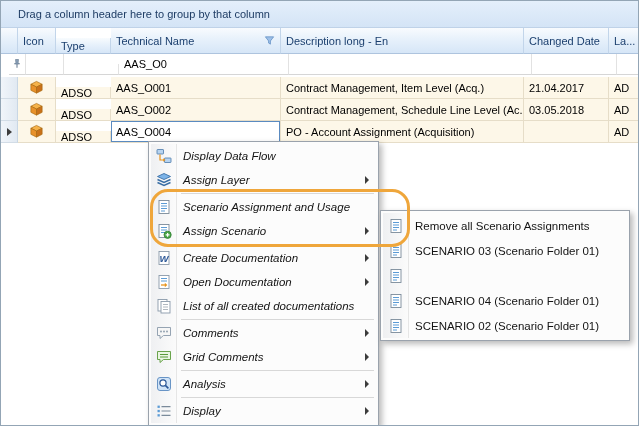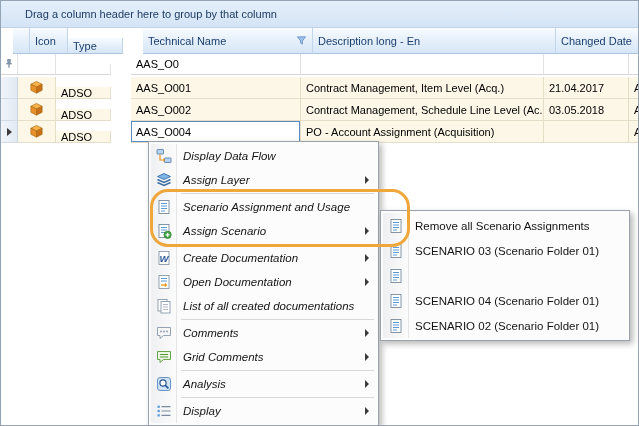--- a/index.html
+++ b/index.html
@@ -8,38 +8,38 @@
     position:relative; width:639px; height:426px;
     border:1px solid #93a5b5; background:#fff; overflow:hidden;
     font-family:"Liberation Sans", sans-serif; font-size:11px;
   }
 
   
   .group-bar {
     position:absolute; top:0; left:0; right:0; height:27px;
     background:linear-gradient(#e4effb,#d4e4f6);
     border-bottom:1px solid #bfd2e8;
-    display:flex; align-items:center; padding-left:24px;
+    display:flex; align-items:center; padding-left:17px;
     color:#1e3c64;
   }
 
   
-  .hdr-row { position:absolute; top:27px; left:0; right:0; height:26px; display:flex;padding-left:12px; }
+  .hdr-row { position:absolute; top:27px; left:0; right:0; height:26px; display:flex; }
   .hc {
     position:relative; display:flex; align-items:center; padding:0 5px;
     color:#1b3f6e; overflow:hidden; white-space:nowrap;
     background:linear-gradient(#f8fbfe,#e7f1fb 45%,#d6e6f7);
     border-right:1px solid #c2d5ea; border-bottom:1px solid #aec4de;
   }
   .hdr-right { margin-left:auto; display:flex; align-items:center; gap:3px; }
   .sort-asc { width:0; height:0; border-left:3.5px solid transparent; border-right:3.5px solid transparent; border-bottom:5px solid #55струк6e82; }
   .sort-asc { border-bottom-color:#556e82; }
 
   
-  .filter-row { position:absolute; top:53px; left:0; right:0; height:21px; display:flex; }
+  .filter-row { position:absolute; top:53px; left:0; right:0; height:21px; display:flex;padding-left:8px; }
   .fc {
     display:flex; align-items:center; padding:0 5px; overflow:hidden; white-space:nowrap;
     background:#fff; border-right:1px solid #e2e2e2; border-bottom:1px solid #d6d6d6; color:#000;
   }
 
   
   .data-row { position:absolute; left:0; right:0; height:22px; display:flex; }
   .dc {
     display:flex; align-items:center; padding:0 5px; overflow:hidden; white-space:nowrap;
     background:#fdf7e8; border-right:1px solid #e6ddc8; border-bottom:1px solid #e6ddc8; color:#000;
@@ -49,21 +49,21 @@
     background:linear-gradient(to right,#f1f5fa,#e1e9f2);
     border-right:1px solid #c8d6e4; border-bottom:1px solid #d2dce6;
   }
   .focus-cell { background:#ffffff; box-shadow:inset 0 0 0 1px #5a8ac0; }
   .row-arrow { width:0; height:0; border-left:5px solid #3c3c3c; border-top:4px solid transparent; border-bottom:4px solid transparent; }
 
   
   .w-ind  { width:17px; flex:none; }
   .w-icon { width:38px; flex:none; }
   .w-type { width:55px; flex:none;margin-top:10px; }
-  .w-tech { width:170px; flex:none;margin-left:20px; }
+  .w-tech { width:170px; flex:none; }
   .w-desc { width:243px; flex:none; }
   .w-date { width:85px; flex:none; }
   .w-last { flex:1; border-right:none;align-items:center; }
 
   
   .menu {
     position:absolute; background:#fcfcfc; border:1px solid #9aa2ac;
     box-shadow:3px 3px 6px rgba(0,0,0,.28); padding:2px; z-index:30;
   }
   .menu .gutter {

